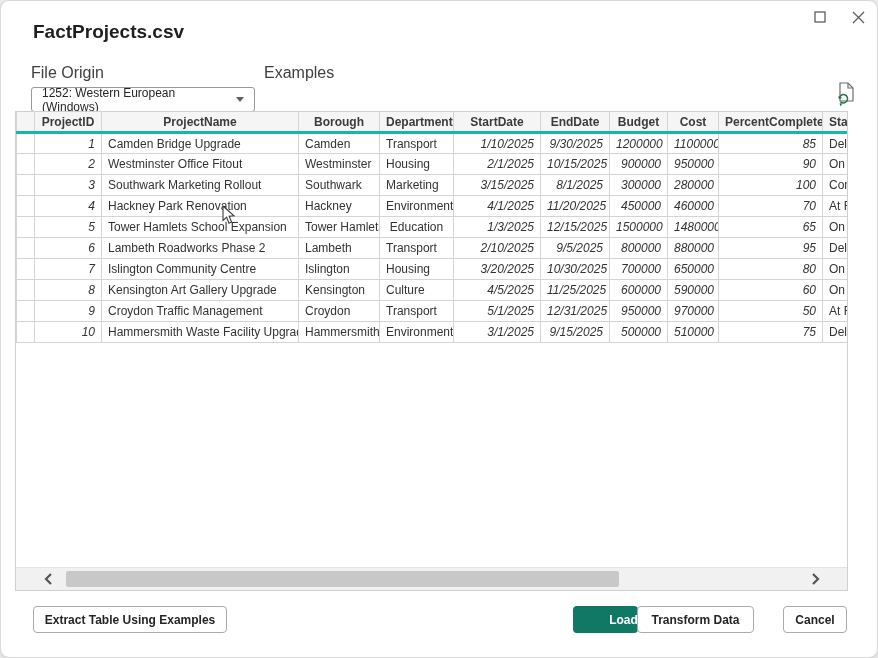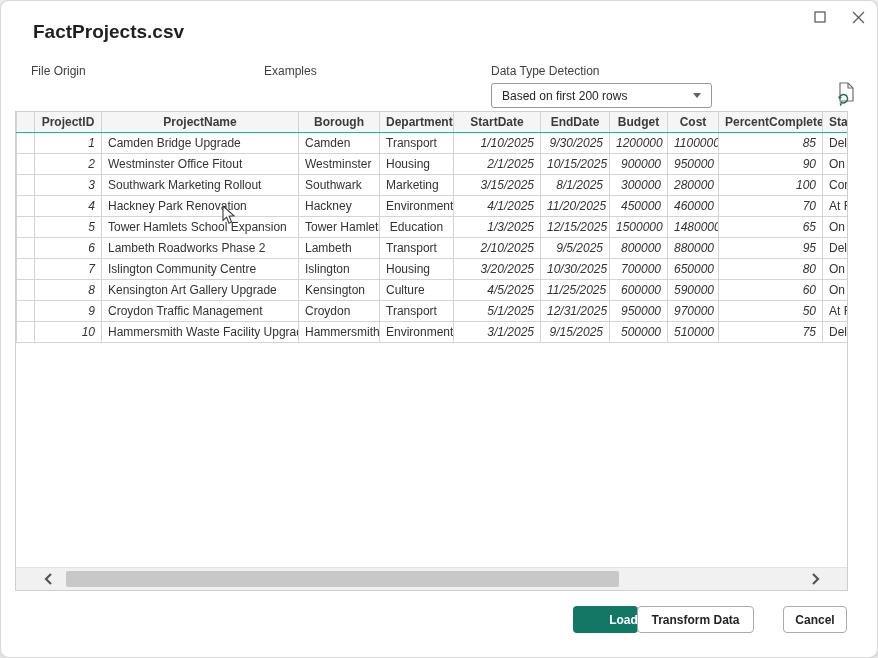--- a/index.html
+++ b/index.html
@@ -9,21 +9,21 @@
     background:#ffffff; border-radius:9px; border:1px solid #d9d9d9;
     box-shadow:0 2px 10px rgba(0,0,0,.18); overflow:hidden;
   }
   
   .win-controls { position:absolute; top:6px; right:8px; display:flex; gap:16px; }
   .win-btn { width:22px; height:20px; display:flex; align-items:center; justify-content:center; cursor:pointer; }
   
   .title { position:absolute; left:32px; top:20px; font-size:19px; font-weight:700; color:#1f1f1f; }
   
   .field { position:absolute; }
-  .field label { display:block; font-size:12px; color:#404040; margin-bottom:5px; }
+  .field label { display:block; font-size:16px; color:#404040; margin-bottom:5px; }
   .dropdown {
     height:25px; background:#fff; border:1px solid #999; border-radius:3px;
     display:flex; align-items:center; padding:0 10px; font-size:12px; color:#252525;
     justify-content:space-between; cursor:pointer;
   }
   .caret { width:0; height:0; border-left:4px solid transparent; border-right:4px solid transparent; border-top:5px solid #5f5f5f; margin-left:8px; }
   .f-origin   { left:30px;  top:63px; width:224px; }
   .f-delim    { left:263px; top:63px; width:218px; }
   .f-dtd      { left:490px; top:63px; width:221px; }
   .refresh-ic { position:absolute; left:834px; top:80px; width:22px; height:26px; cursor:pointer; }
@@ -31,21 +31,21 @@
   .grid-wrap {
     position:absolute; left:14px; top:110px; width:833px; height:480px;
     border-left:1px solid #cfcfcf; border-right:1px solid #cfcfcf; border-bottom:1px solid #cfcfcf;
     background:#fff; overflow:hidden;
   }
   table { border-collapse:collapse; table-layout:fixed; width:846px; }
   th, td {
     border:1px solid #d4d4d4; height:21px; padding:0 6px;
     font-size:12px; white-space:nowrap; overflow:hidden; color:#333;
   }
-  th { background:#f5f5f5; font-weight:700; color:#3b3b3b; text-align:center; border-top:1px solid #cfcfcf; border-bottom:1px solid #14b8a6; cursor:pointer; }
+  th { background:#f5f5f5; font-weight:700; color:#3b3b3b; text-align:center; border-top:1px solid #cfcfcf; border-bottom:3px solid #14b8a6; cursor:pointer; }
   td.num { font-style:italic; text-align:right; }
   td.txt { text-align:left; }
   
   .hscroll { position:absolute; left:0; right:0; bottom:0; height:23px; background:#f1f1f1; border-top:1px solid #e3e3e3; }
   .hs-arrow { position:absolute; top:0; width:36px; height:22px; display:flex; align-items:center; justify-content:center; cursor:pointer; }
   .hs-arrow.left { left:14px; } .hs-arrow.right { right:14px; }
   .hs-thumb { position:absolute; left:50px; top:3px; width:553px; height:16px; background:#c8c8c8; border-radius:2px; cursor:pointer; }
   
   button {
     font-family:"Liberation Sans", sans-serif; font-size:12px; font-weight:700; color:#252525;
@@ -72,30 +72,27 @@
       <svg width="13" height="13" viewBox="0 0 13 13">
           <path d="M1,1 L12,12 M12,1 L1,12" stroke="#5f5f5f" stroke-width="1.3" fill="none"></path>
         </svg>
     </span>
   </div>
 
   <div class="title">FactProjects.csv</div>
 
   <div class="field f-origin">
     <label>File Origin</label>
+    <div class="dropdown">
+      <span>1252: Western European (Windows)</span>
+      <span class="caret"></span>
+    </div>
   </div>
   <div class="field f-delim">
     <label>Examples</label>
-  </div>
-  <div class="field f-dtd">
-    <label>Data Type Detection</label>
-    <div class="dropdown">
-      <span>Based on first 200 rows</span>
-      <span class="caret"></span>
-    </div>
   </div>
 
   <div class="refresh-ic">
     <svg width="22" height="26" viewBox="0 0 22 26">
       <path d="M5,2 h8 l5,5 v13 h-13 z" fill="none" stroke="#6d6d6d" stroke-width="1.2"></path>
       <path d="M13,2 v5 h5" fill="none" stroke="#6d6d6d" stroke-width="1.2"></path>
       <g stroke="#217346" stroke-width="1.5" fill="none">
         <path d="M4.2,17.5 a4.2,4.2 0 1 1 1.2,3.2"></path>
       </g>
       <path d="M3.2,15.2 l1.2,2.8 2.8,-1.2 z" fill="#217346"></path>
@@ -275,20 +272,21 @@
       </span>
       <div class="hs-thumb" style="background: rgb(200, 200, 200);"></div>
       <span class="hs-arrow right">
         <svg width="9" height="12" viewBox="0 0 9 12">
             <path d="M2,1 L7,6 L2,11" stroke="#555" stroke-width="2.2" fill="none"></path>
           </svg>
       </span>
     </div>
   </div>
 
+  <button class="btn-extract">Extract Table Using Examples</button>
   <button class="btn-load" style="background: rgb(17, 120, 101); color: rgb(255, 255, 255);">Load</button>
   <button class="btn-transform">Transform Data</button>
   <button class="btn-cancel">Cancel</button>
 
   <div class="cursor">
     <svg width="14" height="20" viewBox="0 0 14 20">
       <path d="M1,1 L1,15.5 L4.6,12.2 L7,18.2 L9.6,17 L7.1,11.2 L12,10.9 Z" fill="#ffffff" stroke="#3c3c3c" stroke-width="1.1"></path>
     </svg>
   </div>
 

